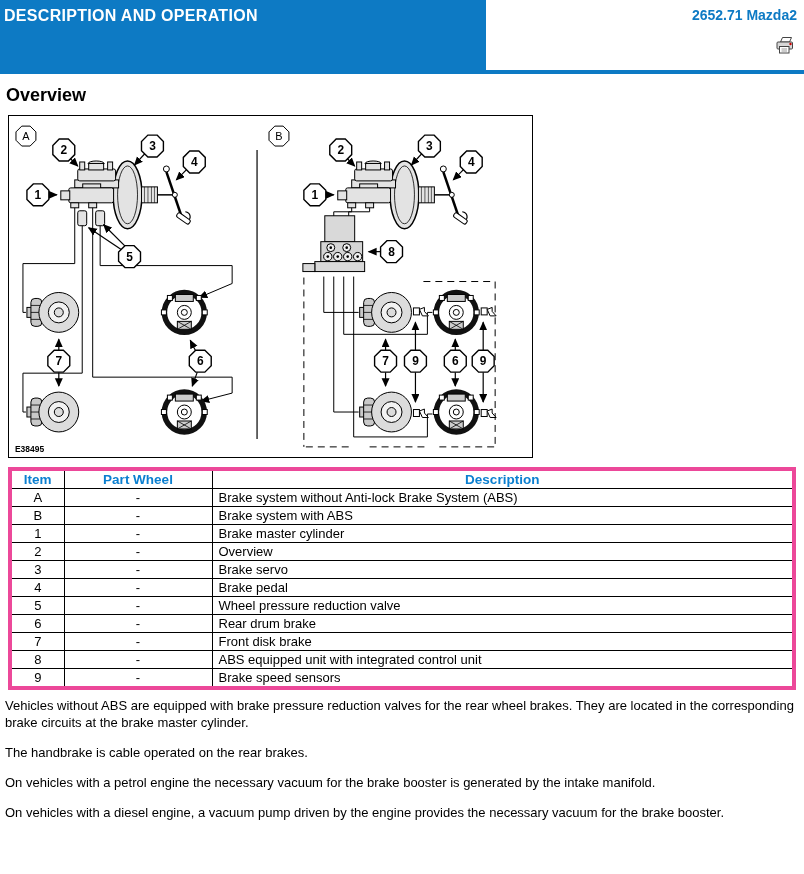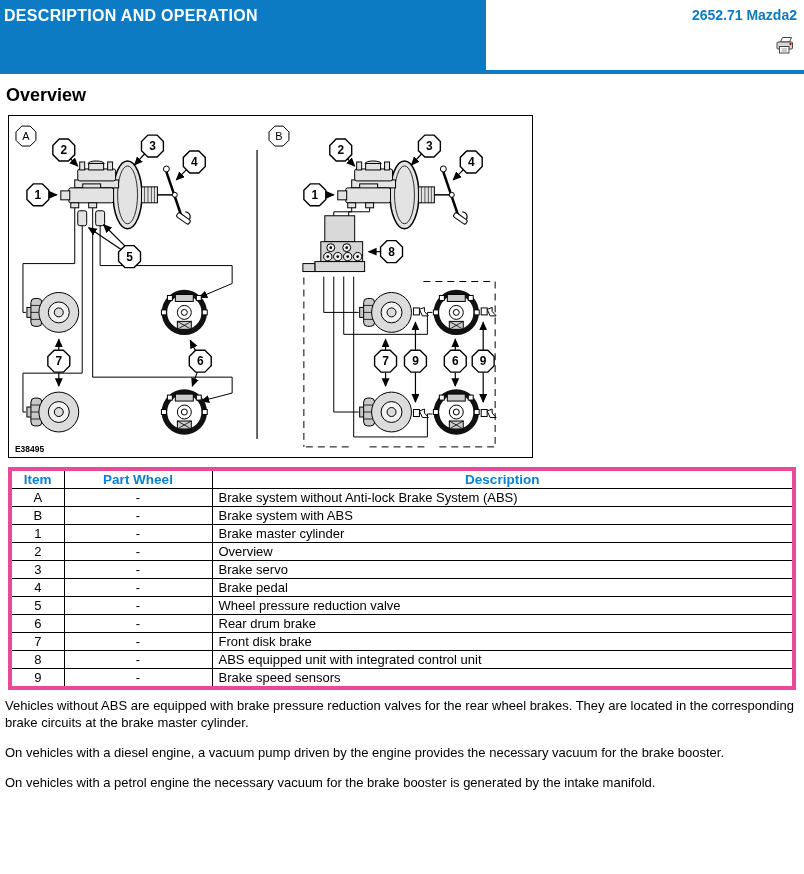--- a/index.html
+++ b/index.html
@@ -359,15 +359,16 @@
     <tr>
         <td class="c">9</td>
         <td class="c">-</td>
         <td class="d">Brake speed sensors</td>
       </tr>
   </tbody>
 </table>
 
 <div class="bodytext">
   <p>Vehicles without ABS are equipped with brake pressure reduction valves for the rear wheel brakes. They are located in the corresponding brake circuits at the brake master cylinder.</p>
+  <p>The handbrake is cable operated on the rear brakes.</p>
+  <p>On vehicles with a petrol engine the necessary vacuum for the brake booster is generated by the intake manifold.</p>
   <p>On vehicles with a diesel engine, a vacuum pump driven by the engine provides the necessary vacuum for the brake booster.</p>
-  <p>On vehicles with a petrol engine the necessary vacuum for the brake booster is generated by the intake manifold.</p>
 </div>
 
 </body></html>

